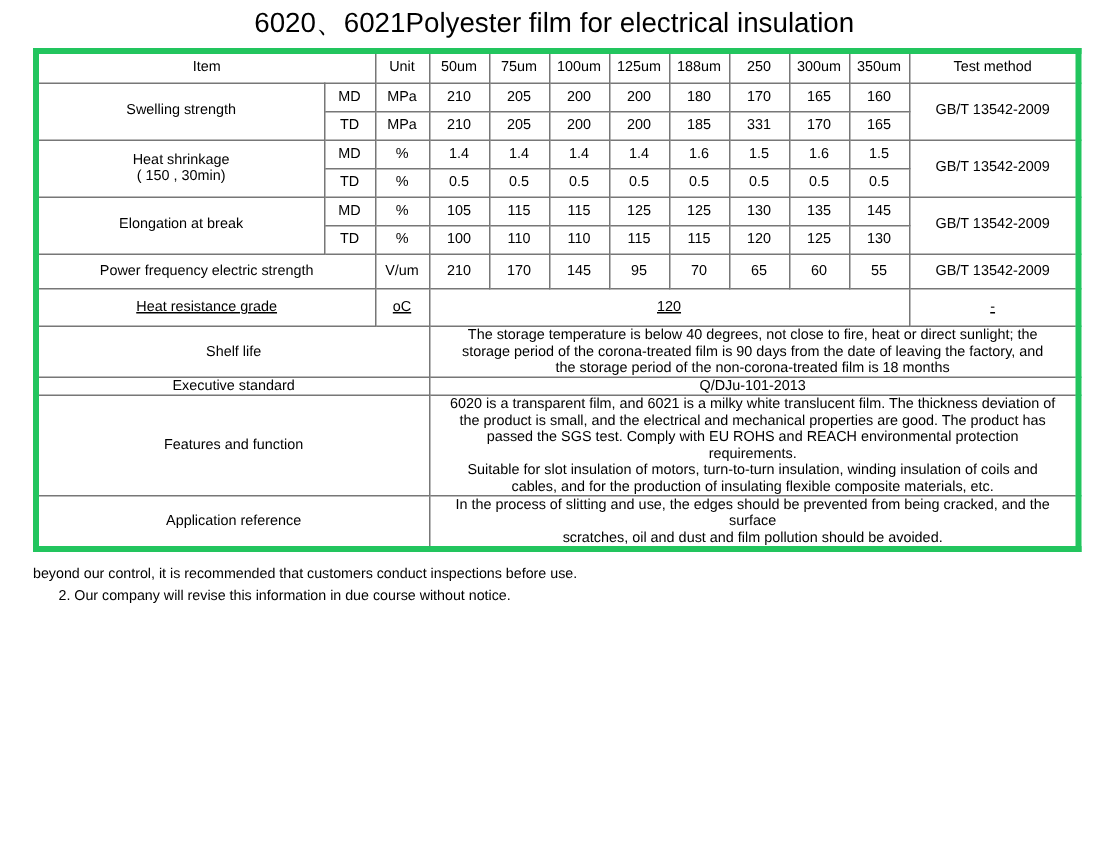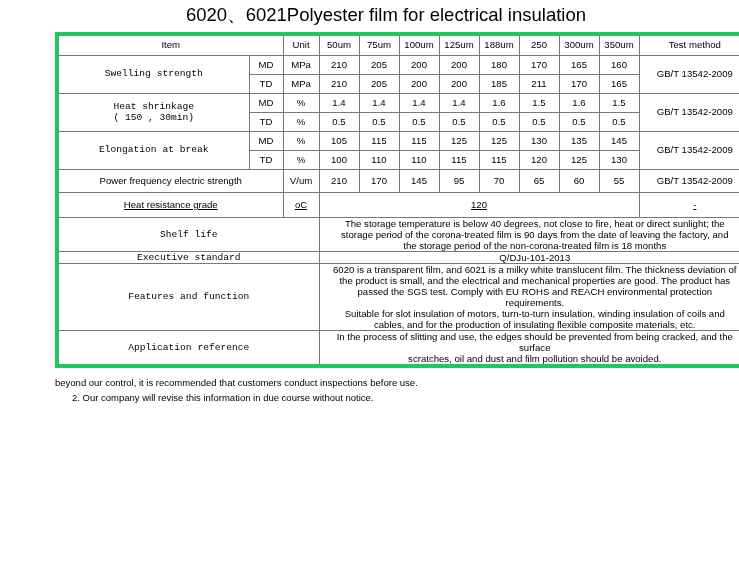--- a/index.html
+++ b/index.html
@@ -12,21 +12,20 @@
     height: 563px;
     font-family: "Liberation Sans", sans-serif;
     color: #000000;
     overflow: hidden;
   }
   .page {
     position: relative;
     width: 739px;
     height: 451px;
     box-sizing: border-box;
-    padding-left: 33px;
   }
   .doc-title {
     text-align: center;
     font-size: 18.5px;
     font-weight: 400;
     line-height: 1;
     letter-spacing: 0px;
     padding-top: 6px;
     padding-bottom: 7px;
     color: #000;
@@ -71,21 +70,20 @@
     font-size: 9.6px;
     margin-top: 12px;
   }
   .cell-text p {
     margin: 0;
   }
   .cell-label {
     text-align: center;
     vertical-align: middle;
     padding: 4px;
-    font-family: Liberation Mono, monospace;
   }
   .two-line {
     line-height: 1.55;
   }
   .notes {
     margin-left: 22px;
     width: 700px;
     margin-top: 7px;
     font-size: 9.5px;
     line-height: 1.62;
@@ -148,21 +146,21 @@
       </tr>
 
       <tr class="r-data">
         <td>TD</td>
         <td>MPa</td>
         <td>210</td>
         <td>205</td>
         <td>200</td>
         <td>200</td>
         <td>185</td>
-        <td>211</td>
+        <td>331</td>
         <td>170</td>
         <td>165</td>
       </tr>
 
       <tr class="r-data">
         <td rowspan="2" class="cell-label two-line">
           <div>Heat shrinkage</div>
           <div>( 150   , 30min)</div>
         </td>
         <td>MD</td>

